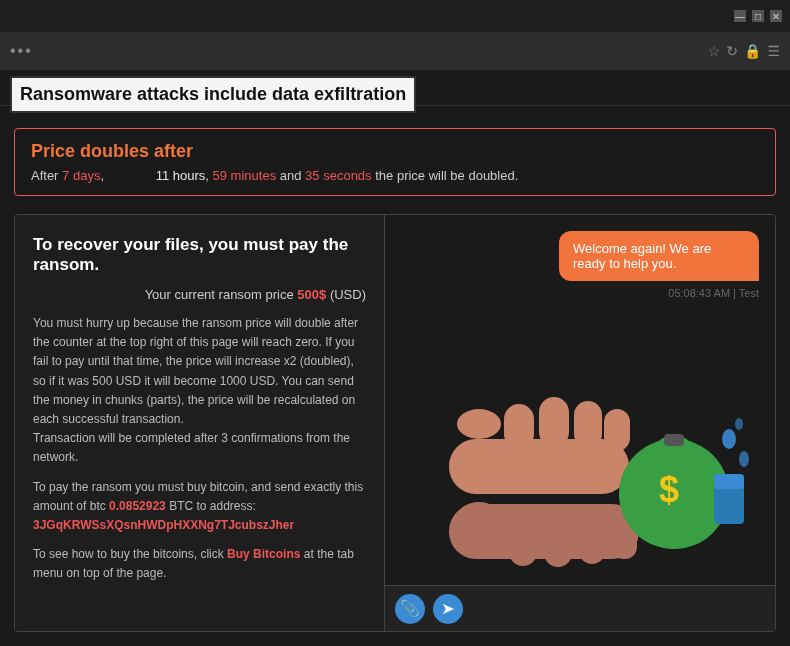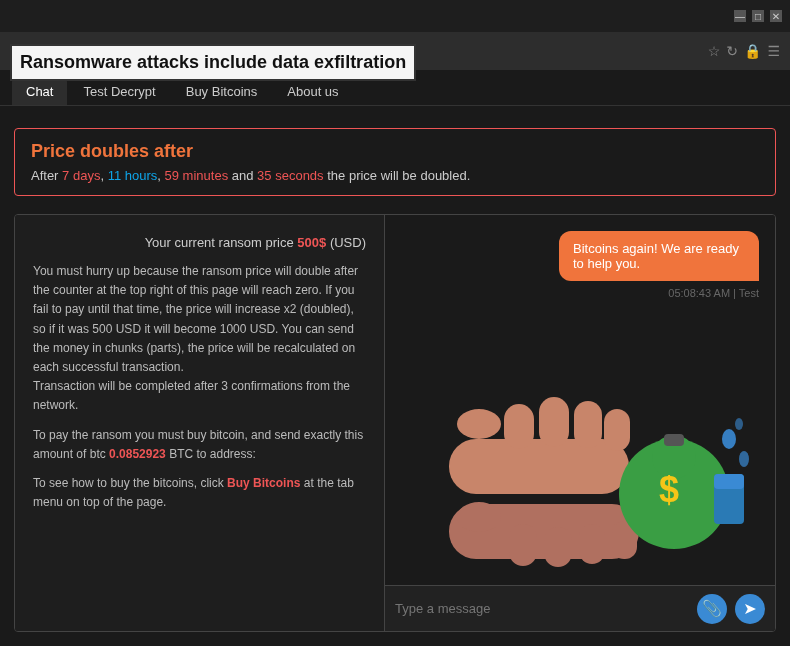--- a/index.html
+++ b/index.html
@@ -67,21 +67,21 @@
     }
     .addr-icon {
       color: #888;
       font-size: 14px;
       cursor: pointer;
     }
 
     
     .ransomware-banner {
       position: absolute;
-      top: 44px;
+      top: 76px;
       left: 10px;
       background: #f5f5f5;
       border: 2px solid #333;
       padding: 6px 8px;
       font-size: 18px;
       font-weight: bold;
       color: #111;
       z-index: 100;
       white-space: nowrap;
     }
@@ -132,21 +132,21 @@
       color: #f0743c;
       font-size: 18px;
       font-weight: bold;
       margin-bottom: 6px;
     }
     .price-countdown {
       color: #ccc;
       font-size: 13px;
     }
     .countdown-days { color: #e55; }
-    .countdown-hours { color: #0ea5e9; }
+    .countdown-hours { color: #e5e5e5; margin-left: 48px; }
     .countdown-minutes { color: #e55; margin-top: 43px; }
     .countdown-seconds { color: #e55; }
 
     
     .main-area {
       flex: 1;
       display: flex;
       overflow: hidden;
       margin: 0 14px 14px 14px;
       gap: 0;
@@ -326,46 +326,48 @@
         <span class="countdown-minutes">59 minutes</span>
         <span>and</span>
         <span class="countdown-seconds">35 seconds</span>
         <span>the price will be doubled.</span>
       </div>
     </div>
 
     <div class="main-area">
 
       <div class="left-panel">
+        <h2>To recover your files, you must pay the ransom.</h2>
         <div class="ransom-price-line">
           <span>Your current ransom price</span>
           <span class="ransom-price-amount">500$</span>
           <span>(USD)</span>
         </div>
         <div class="ransom-body">
           You must hurry up because the ransom price will double after the counter at the top right of this page will reach zero. If you fail to pay until that time, the price will increase x2 (doubled), so if it was 500 USD it will become 1000 USD. You can send the money in chunks (parts), the price will be recalculated on each successful transaction.<br>
           Transaction will be completed after 3 confirmations from the network.
         </div>
         <div class="ransom-body">
           <span>To pay the ransom you must buy bitcoin, and send exactly this amount of btc</span>
           <span class="btc-amount">0.0852923</span>
           <span>BTC to address:</span><br>
+          <span class="btc-address">3JGqKRWSsXQsnHWDpHXXNg7TJcubszJher</span>
         </div>
         <div class="ransom-body">
           <span>To see how to buy the bitcoins, click</span>
           <a class="buy-bitcoins-link" href="#">
             <span>Buy Bitcoins</span>
           </a>
           <span>at the tab menu on top of the page.</span>
         </div>
       </div>
 
       <div class="right-panel">
         <div class="chat-messages">
-          <div class="chat-bubble-orange">Bitcoins again! We are ready to help you.</div>
+          <div class="chat-bubble-orange">Welcome again! We are ready to help you.</div>
           <div class="chat-timestamp">05:08:43 AM | Test</div>
 
           <div class="illustration">
             <svg viewBox="0 0 330 280" xmlns="http://www.w3.org/2000/svg" width="330" height="280">
 
               <g>
 
                 <rect x="30" y="130" width="180" height="55" rx="27" fill="#c8856a"></rect>
 
                 <ellipse cx="60" cy="115" rx="22" ry="15" fill="#c8856a"></ellipse>
@@ -399,21 +401,20 @@
               <ellipse cx="325" cy="150" rx="5" ry="8" fill="#3a8ad4" opacity="0.7"></ellipse>
               <ellipse cx="320" cy="115" rx="4" ry="6" fill="#3a8ad4" opacity="0.6"></ellipse>
 
               <rect x="295" y="165" width="30" height="50" rx="4" fill="#2a7ab5"></rect>
               <rect x="295" y="165" width="30" height="15" rx="4" fill="#3a8ad4"></rect>
             </svg>
           </div>
         </div>
 
         <div class="chat-input-area">
-          <input class="chat-input" type="text" placeholder="Type a message" style="">
           <div class="chat-input-icon icon-attach">📎</div>
           <div class="chat-input-icon icon-send">➤</div>
         </div>
       </div>
     </div>
   </div>
 </div>
 
 <div class="ransomware-banner">Ransomware attacks include data exfiltration</div>
 

